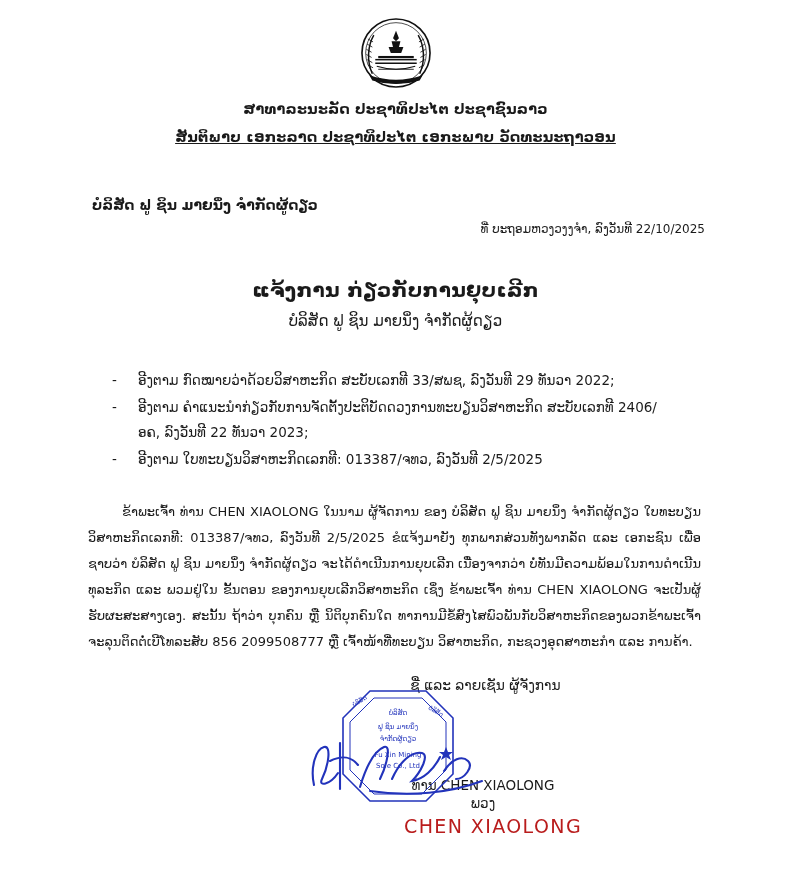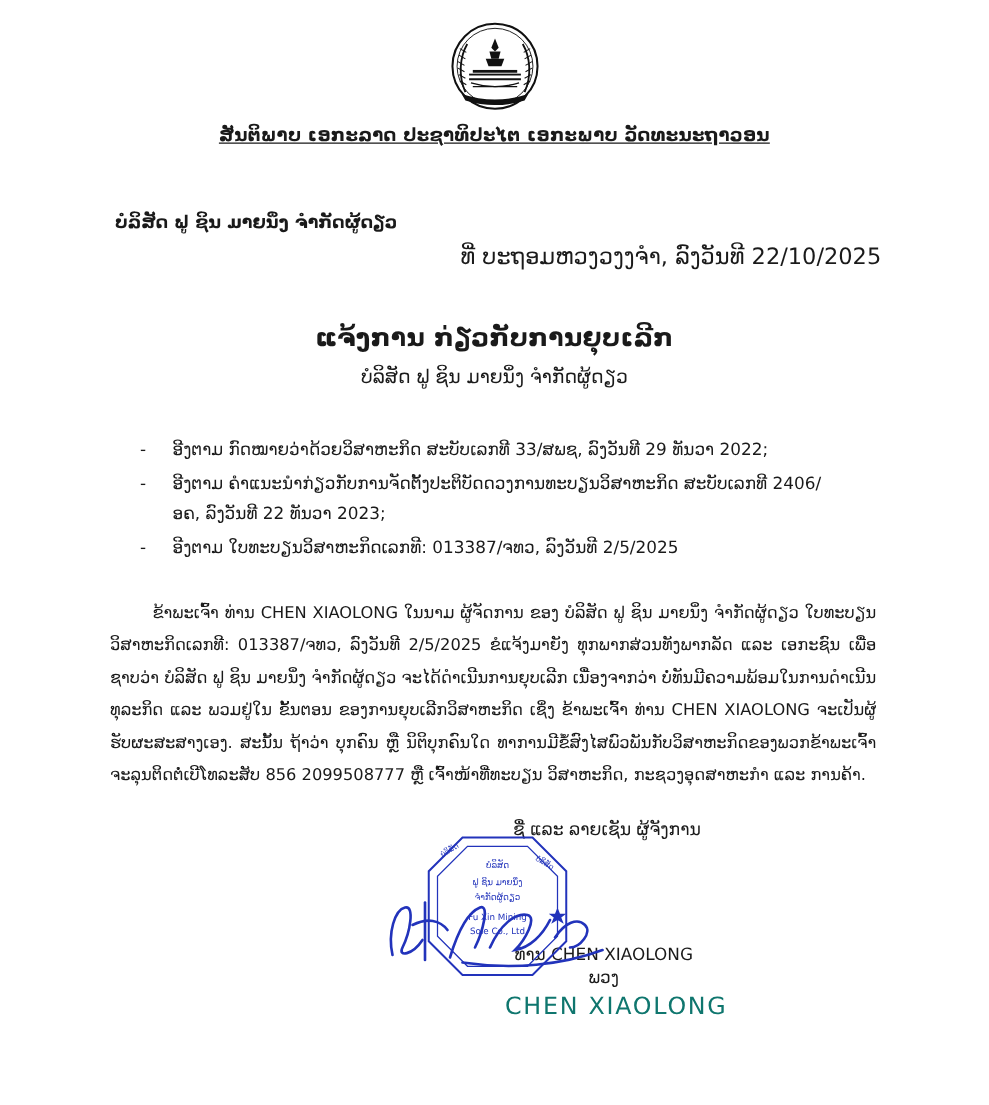--- a/index.html
+++ b/index.html
@@ -64,21 +64,21 @@
   }
   .ref-company {
     font-weight: bold;
     padding-left: 32px;
   }
   .ref-number {
     padding-right: 58px;
   }
   .ref-place {
     text-align: right;
-    font-size: 18px;
+    font-size: 12px;
     margin-top: 9px;
     padding-right: 26px;
   }
 
   
   .title-block {
     text-align: center;
     margin-top: 42px;
   }
   .doc-title {
@@ -140,21 +140,21 @@
     font-size: 13.5px;
     margin-left: 175px;
     margin-top: 84px;
   }
   .sig-position {
     font-size: 13.5px;
     margin-left: 175px;
     margin-top: 2px;
   }
   .sig-printed {
-    color: #0f766e;
+    color: #b91c1c;
     font-size: 19px;
     letter-spacing: 1.4px;
     margin-left: 195px;
     margin-top: 4px;
     font-family: "DejaVu Sans", "Liberation Sans", sans-serif;
   }
 
   
   .stamp {
     position: absolute;
@@ -211,20 +211,21 @@
         <path d="M22 64 h56" stroke="#111" stroke-width="2" fill="none"></path>
         <path d="M24 68 q26 8 52 0" stroke="#111" stroke-width="1.4" fill="none"></path>
         <path d="M26 72 h48" stroke="#111" stroke-width="1.2" fill="none"></path>
 
         <path d="M14 80 q36 12 72 0 l-4 7 q-32 10 -64 0 z" fill="#111"></path>
       </svg>
     </div>
   </div>
 
   <div class="header-lines">
+    <div class="header-line-1">ສາທາລະນະລັດ ປະຊາທິປະໄຕ ປະຊາຊົນລາວ</div>
     <div class="header-line-2">ສັນຕິພາບ ເອກະລາດ ປະຊາທິປະໄຕ ເອກະພາບ ວັດທະນະຖາວອນ</div>
   </div>
 
   <div class="ref-row">
     <div class="ref-company">ບໍລິສັດ ຟູ ຊິນ ມາຍນິ່ງ ຈຳກັດຜູ້ດຽວ</div>
   </div>
   <div class="ref-place">ທີ່ ບະຖອມຫວງວງງຈຳ, ລົງວັນທີ 22/10/2025</div>
 
   <div class="title-block">
     <div class="doc-title">ແຈ້ງການ ກ່ຽວກັບການຍຸບເລີກ</div>

